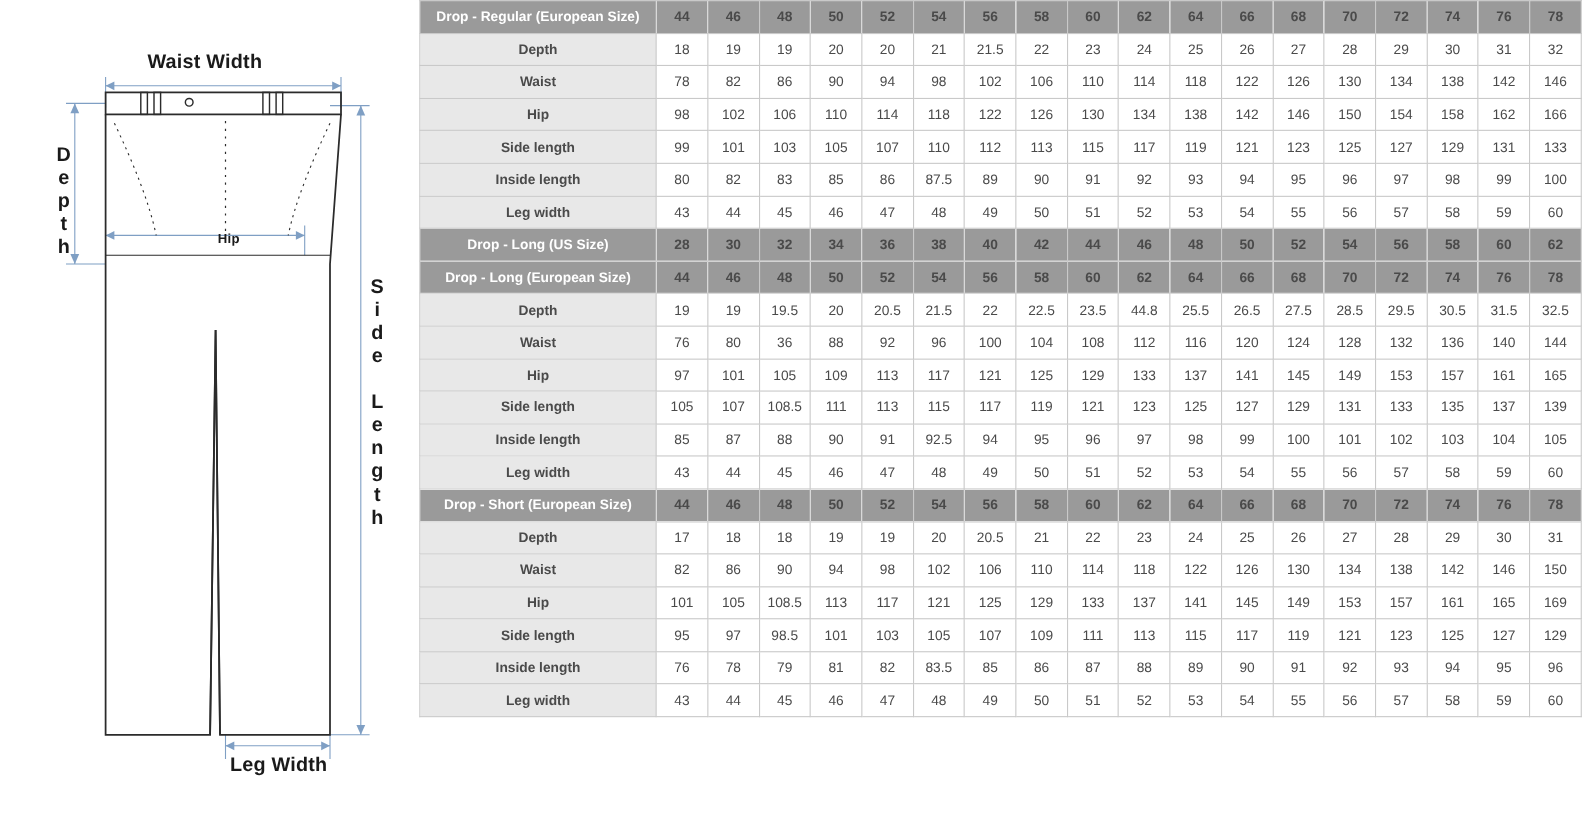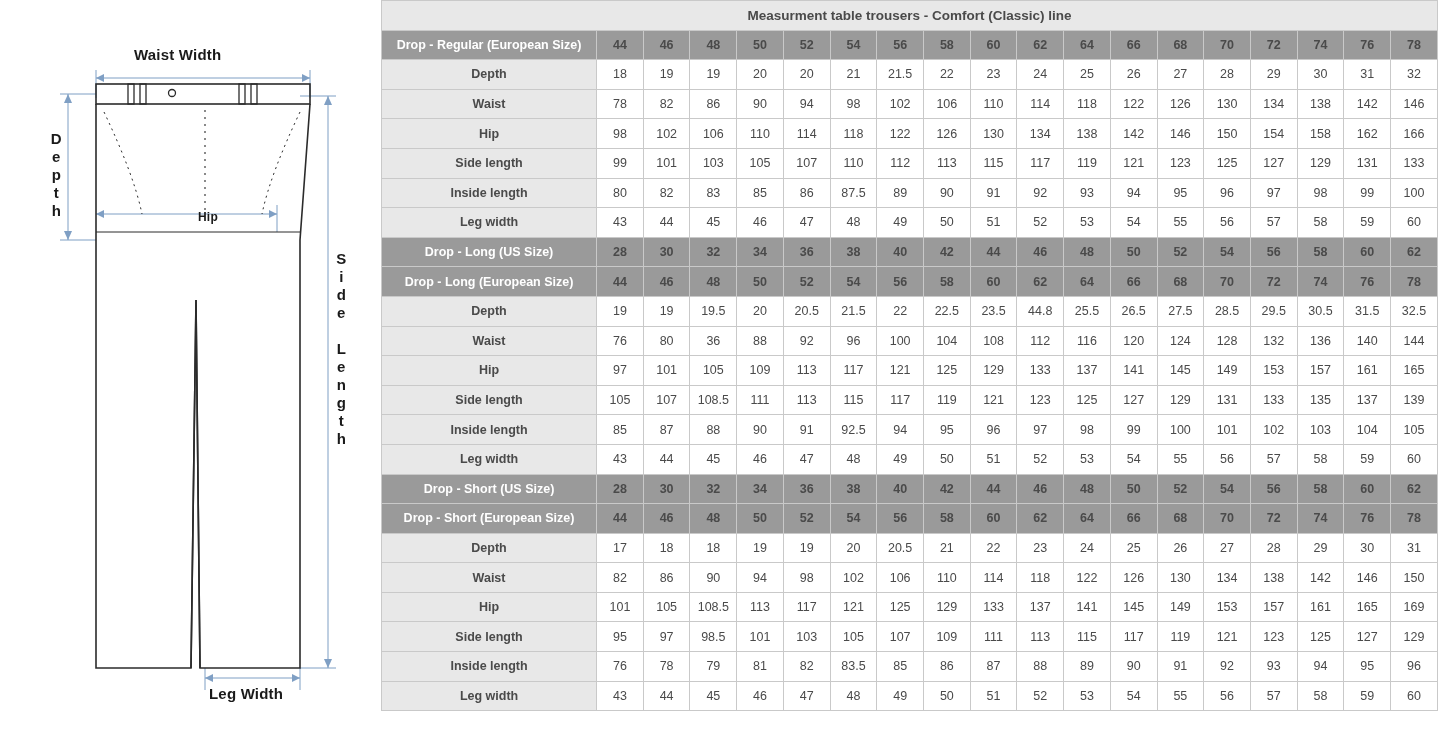--- a/index.html
+++ b/index.html
@@ -15,21 +15,21 @@
   
   .diagram {
     width:381px; height:747px;
     position:relative;
     background:#ffffff;
     flex:0 0 381px;
   }
   .diagram svg { display:block; }
   .dlabel {
     position:absolute;
-    font-size:15px;
+    font-size:18px;
     font-weight:bold;
     color:#1a1a1a;
     letter-spacing:0.2px;
     white-space:nowrap;
   }
   .dlabel.vert {
     writing-mode:vertical-rl;
     text-orientation:upright;
     letter-spacing:1px;
     line-height:1.05;
@@ -176,23 +176,20 @@
     <div class="dlabel vert" id="lbl-side-length">Side Length</div>
   </div>
 
   <div class="tablewrap">
     <table class="meas">
       <colgroup>
         <col style="width:215px">
         <col span="18" style="width:46.7px">
       </colgroup>
       <tbody id="table-body">
-          <tr class="title-row">
-            <td colspan="19">Measurment table trousers - Comfort (Classic) line</td>
-          </tr>
           <tr class="drop-row">
             <td class="label-cell">Drop - Regular (European Size)</td>
             <td class="val">44</td>
             <td class="val">46</td>
             <td class="val">48</td>
             <td class="val">50</td>
             <td class="val">52</td>
             <td class="val">54</td>
             <td class="val">56</td>
             <td class="val">58</td>
@@ -495,41 +492,20 @@
             <td class="val">53</td>
             <td class="val">54</td>
             <td class="val">55</td>
             <td class="val">56</td>
             <td class="val">57</td>
             <td class="val">58</td>
             <td class="val">59</td>
             <td class="val">60</td>
           </tr>
           <tr class="drop-row">
-            <td class="label-cell">Drop - Short (US Size)</td>
-            <td class="val">28</td>
-            <td class="val">30</td>
-            <td class="val">32</td>
-            <td class="val">34</td>
-            <td class="val">36</td>
-            <td class="val">38</td>
-            <td class="val">40</td>
-            <td class="val">42</td>
-            <td class="val">44</td>
-            <td class="val">46</td>
-            <td class="val">48</td>
-            <td class="val">50</td>
-            <td class="val">52</td>
-            <td class="val">54</td>
-            <td class="val">56</td>
-            <td class="val">58</td>
-            <td class="val">60</td>
-            <td class="val">62</td>
-          </tr>
-          <tr class="drop-row">
             <td class="label-cell">Drop - Short (European Size)</td>
             <td class="val">44</td>
             <td class="val">46</td>
             <td class="val">48</td>
             <td class="val">50</td>
             <td class="val">52</td>
             <td class="val">54</td>
             <td class="val">56</td>
             <td class="val">58</td>
             <td class="val">60</td>

